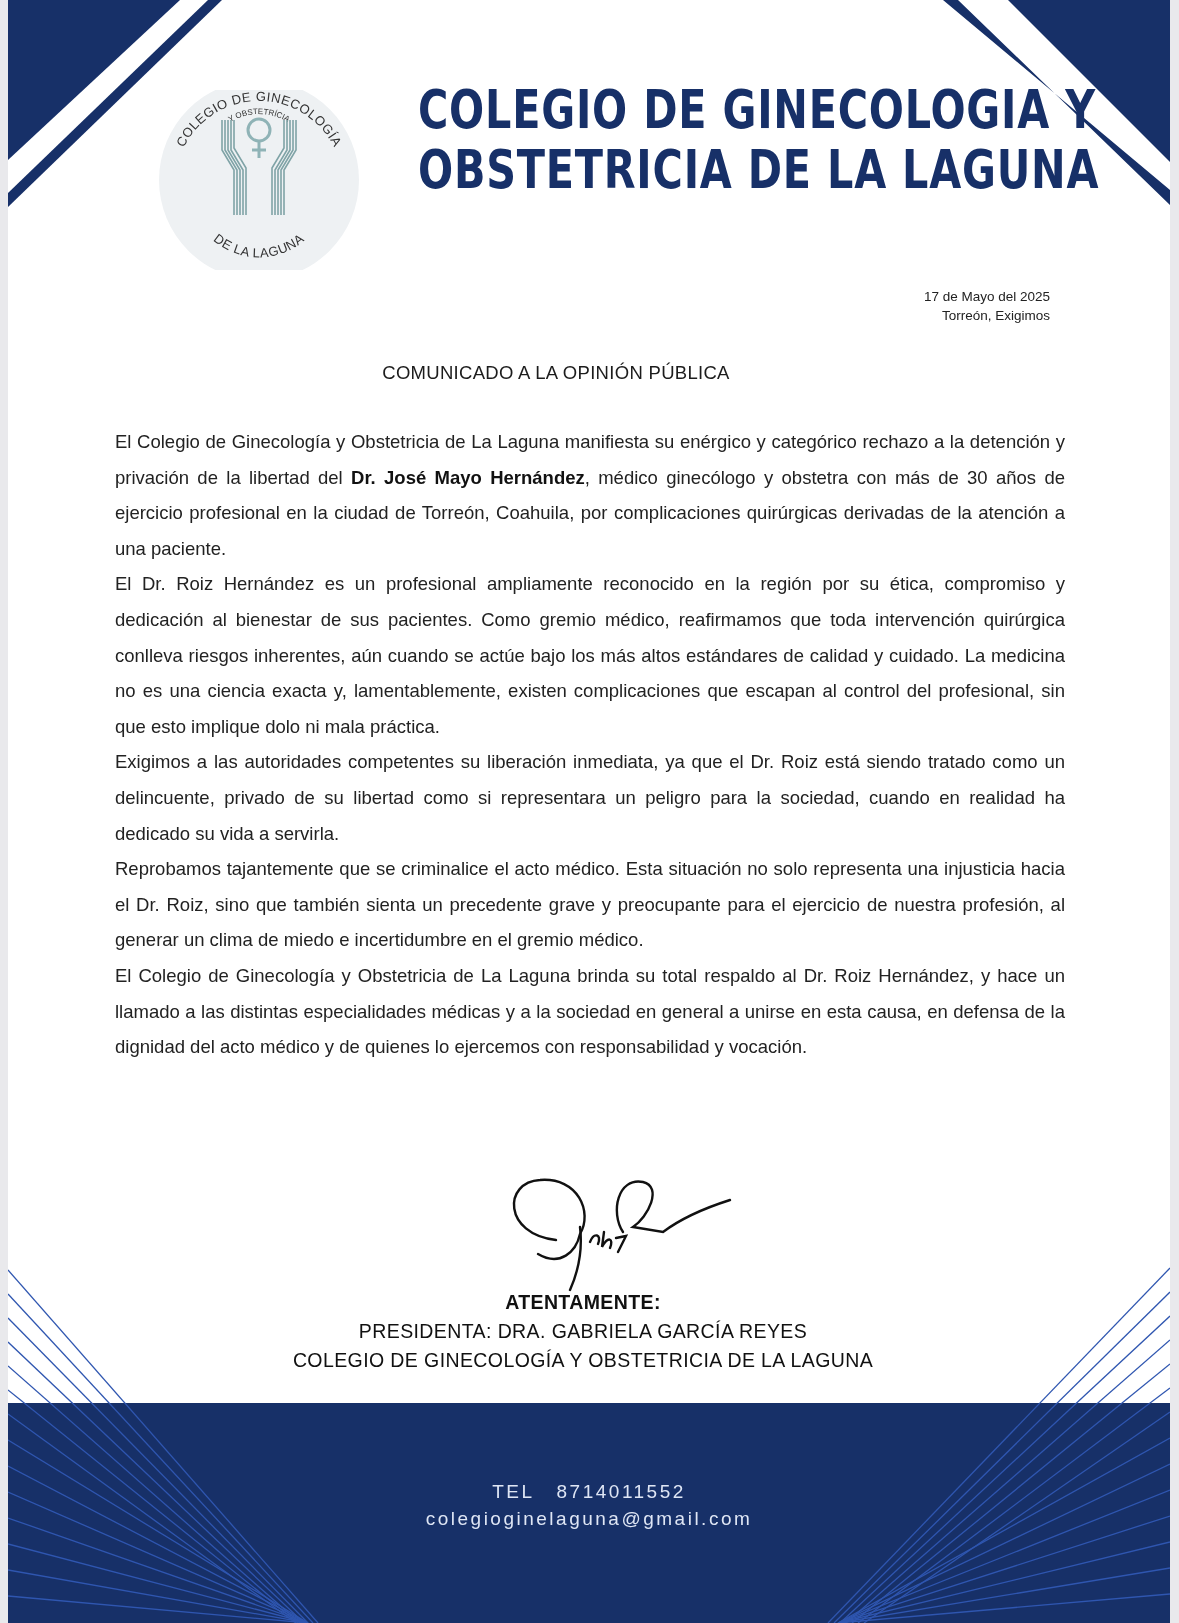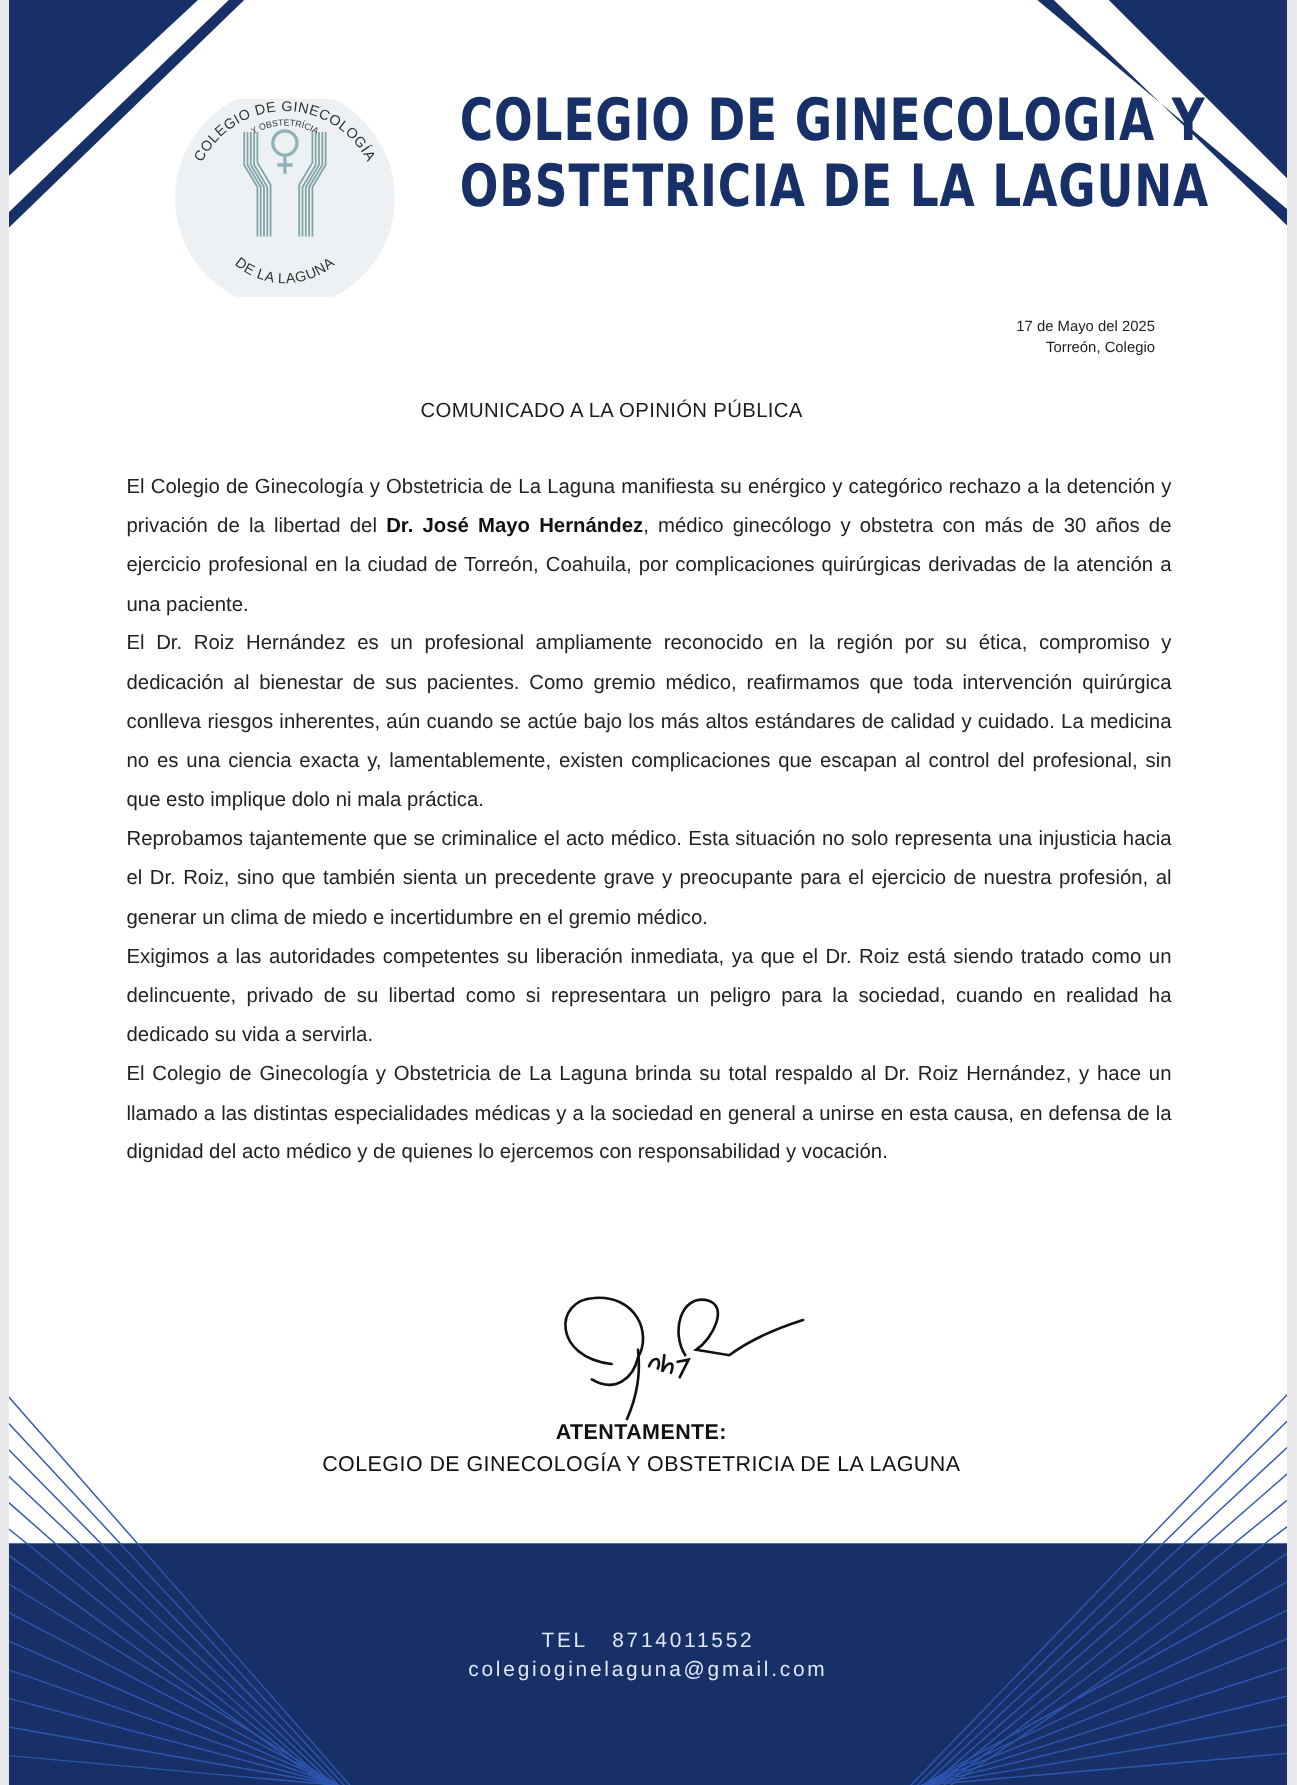--- a/index.html
+++ b/index.html
@@ -104,44 +104,45 @@
     </svg>
   </div>
 
   <div class="title">
     <div>COLEGIO DE GINECOLOGIA Y</div>
     <div>OBSTETRICIA DE LA LAGUNA</div>
   </div>
 
   <div class="dateblock">
     <div>17 de Mayo del 2025</div>
-    <div>Torreón, Colegio</div>
+    <div>Torreón, Exigimos</div>
   </div>
 
   <div class="subject">COMUNICADO A LA OPINIÓN PÚBLICA</div>
 
   <div class="body">
     <p><span>El Colegio de Ginecología y Obstetricia de La Laguna manifiesta su enérgico y categórico rechazo a la detención y privación de la libertad del </span><b>Dr. José Mayo Hernández</b><span>, médico ginecólogo y obstetra con más de 30 años de ejercicio profesional en la ciudad de Torreón, Coahuila, por complicaciones quirúrgicas derivadas de la atención a una paciente.</span></p>
     <p>El Dr. Roiz Hernández es un profesional ampliamente reconocido en la región por su ética, compromiso y dedicación al bienestar de sus pacientes. Como gremio médico, reafirmamos que toda intervención quirúrgica conlleva riesgos inherentes, aún cuando se actúe bajo los más altos estándares de calidad y cuidado. La medicina no es una ciencia exacta y, lamentablemente, existen complicaciones que escapan al control del profesional, sin que esto implique dolo ni mala práctica.</p>
+    <p>Exigimos a las autoridades competentes su liberación inmediata, ya que el Dr. Roiz está siendo tratado como un delincuente, privado de su libertad como si representara un peligro para la sociedad, cuando en realidad ha dedicado su vida a servirla.</p>
     <p>Reprobamos tajantemente que se criminalice el acto médico. Esta situación no solo representa una injusticia hacia el Dr. Roiz, sino que también sienta un precedente grave y preocupante para el ejercicio de nuestra profesión, al generar un clima de miedo e incertidumbre en el gremio médico.</p>
-    <p>Exigimos a las autoridades competentes su liberación inmediata, ya que el Dr. Roiz está siendo tratado como un delincuente, privado de su libertad como si representara un peligro para la sociedad, cuando en realidad ha dedicado su vida a servirla.</p>
     <p>El Colegio de Ginecología y Obstetricia de La Laguna brinda su total respaldo al Dr. Roiz Hernández, y hace un llamado a las distintas especialidades médicas y a la sociedad en general a unirse en esta causa, en defensa de la dignidad del acto médico y de quienes lo ejercemos con responsabilidad y vocación.</p>
   </div>
 
   <svg class="sig" viewBox="0 0 260 120">
     <g fill="none" stroke="#111" stroke-width="2.4" stroke-linecap="round">
       <path d="M58,68 C5,62 5,10 42,8 C80,5 95,40 82,62 C78,80 62,95 40,82"></path>
       <path d="M82,55 C85,80 80,100 72,118"></path>
       <path d="M92,70 C96,60 104,62 100,72 M106,60 L104,75 C110,64 116,66 112,76 M118,66 L128,64 L120,80"></path>
       <path d="M125,60 C112,40 120,5 145,10 C165,15 150,45 135,55 L165,60 C185,45 210,35 232,28"></path>
     </g>
   </svg>
 
   <div class="closing">
     <div class="att">ATENTAMENTE:</div>
+    <div>PRESIDENTA: DRA. GABRIELA GARCÍA REYES</div>
     <div>COLEGIO DE GINECOLOGÍA Y OBSTETRICIA DE LA LAGUNA</div>
   </div>
 
   <div class="contact">
     <div>
       <span class="tel-label">TEL</span><span>8714011552</span>
     </div>
     <div>colegioginelaguna@gmail.com</div>
   </div>
 </div>

